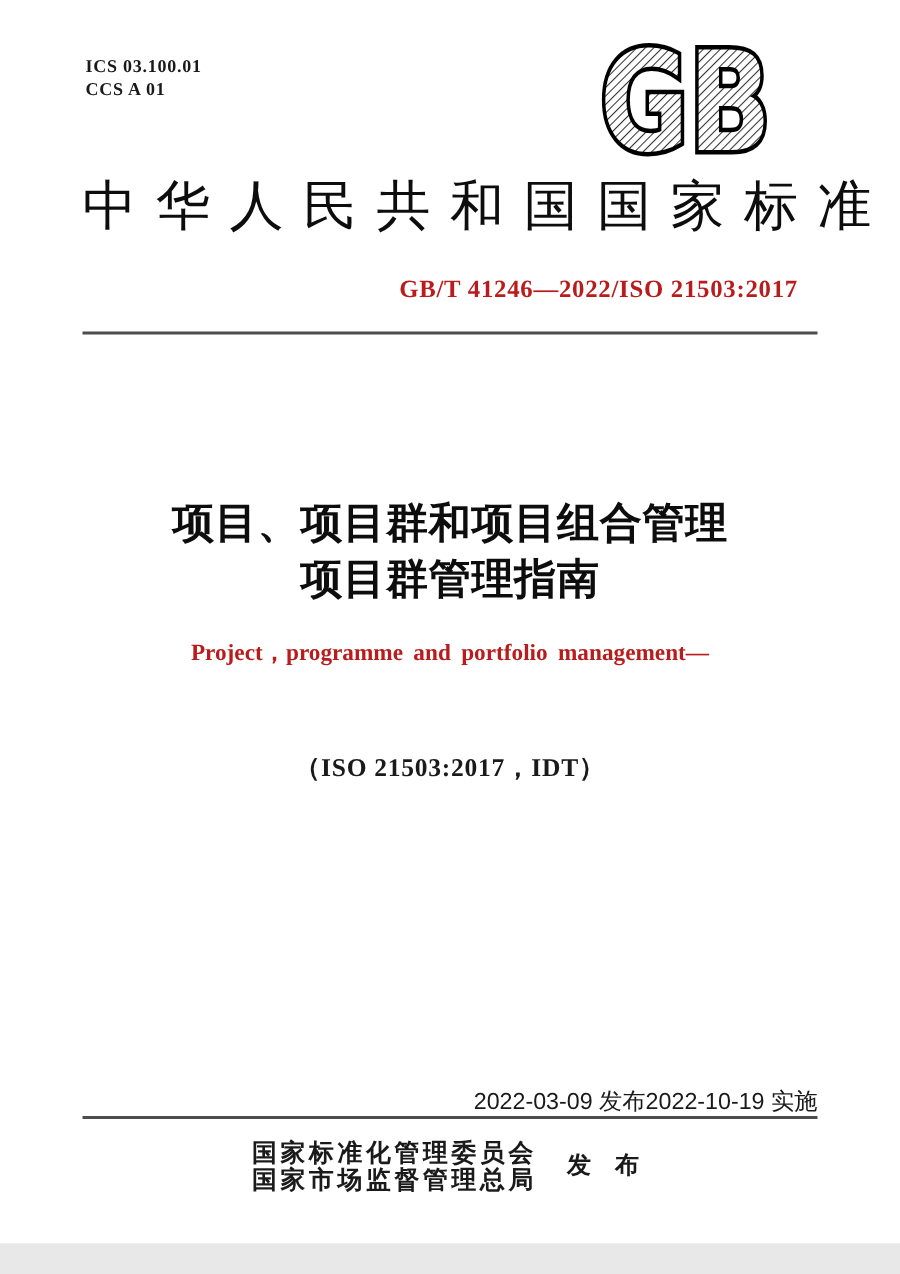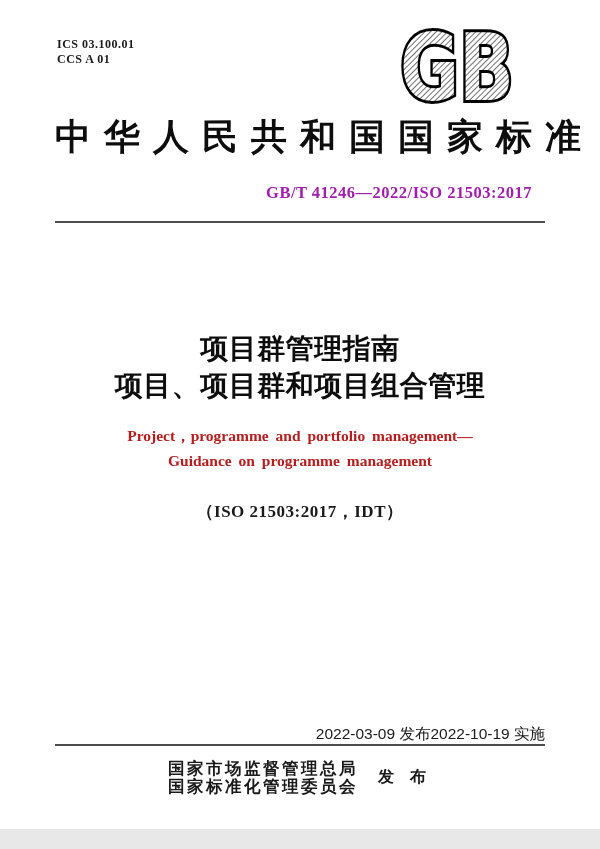--- a/index.html
+++ b/index.html
@@ -31,38 +31,38 @@
     top: 24px;
     width: 118px;
     height: 84px;
   }
   .header-title {
     position: absolute;
     left: 55px;
     top: 116px;
     width: 490px;
     font-family: "Liberation Serif", serif;
-    font-weight: bold;
+    font-weight: normal;
     font-size: 36px;
     line-height: 42px;
     text-align: center;
     letter-spacing: 13px;
     margin-right: -13px;
     white-space: nowrap;
     color: #0d0d0d;
   }
   .std-number {
     position: absolute;
     right: 68px;
     top: 183px;
     font-family: "Liberation Serif", serif;
     font-weight: bold;
     font-size: 16.5px;
     letter-spacing: 0.5px;
-    color: #a21caf;
+    color: #b91c1c;
   }
   .rule {
     position: absolute;
     left: 55px;
     width: 490px;
     height: 2px;
     background: #4d4d4d;
   }
   .rule-top { top: 221px; }
   .rule-bottom { top: 744px; }
@@ -163,39 +163,38 @@
     <text x="59" y="76" text-anchor="middle" font-family="'DejaVu Sans', sans-serif" font-weight="bold" font-size="92" textLength="114" lengthAdjust="spacingAndGlyphs" fill="url(#hatch)" stroke="#000000" stroke-width="6" paint-order="stroke">GB</text>
   </svg>
 
   <div class="header-title">中华人民共和国国家标准</div>
 
   <div class="std-number">GB/T 41246—2022/ISO 21503:2017</div>
 
   <div class="rule rule-top"></div>
 
   <div class="title-zh">
+    <div>项目、项目群和项目组合管理</div>
     <div>项目群管理指南</div>
-    <div>项目、项目群和项目组合管理</div>
   </div>
 
   <div class="title-en">
     <div>Project，programme and portfolio management—</div>
-    <div>Guidance on programme management</div>
   </div>
 
   <div class="iso-note">（ISO 21503:2017，IDT）</div>
 
   <div class="date-row">
     <span>2022-03-09 发布</span>
     <span>2022-10-19 实施</span>
   </div>
 
   <div class="rule rule-bottom"></div>
 
   <div class="issuer-block">
     <div class="issuer-lines">
+      <div>国家标准化管理委员会</div>
       <div>国家市场监督管理总局</div>
-      <div>国家标准化管理委员会</div>
     </div>
     <div class="publish-label">发 布</div>
   </div>
 
 </div>
 
 </body></html>

